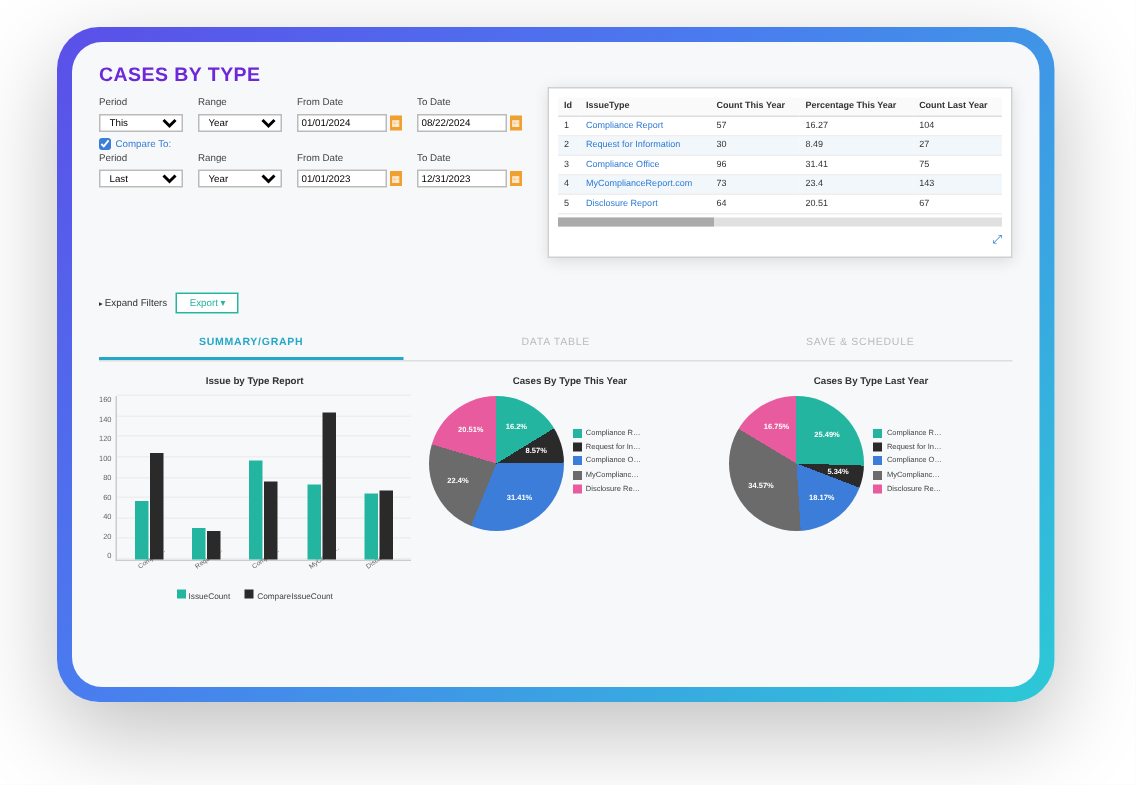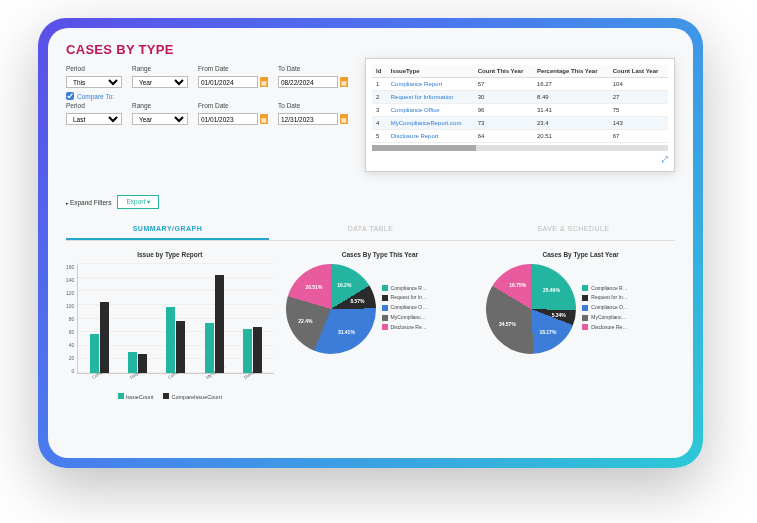--- a/index.html
+++ b/index.html
@@ -26,21 +26,21 @@
   border-radius: 20px;
   width: 100%;
   height: 100%;
   padding: 14px 18px;
   overflow: hidden;
   position: relative;
 }
 .title {
   font-size: 13px;
   font-weight: 700;
-  color: #be185d;
+  color: #6d28d9;
   letter-spacing: 0.3px;
   margin-bottom: 8px;
 }
 .filters-row {
   display: flex;
   gap: 10px;
   align-items: flex-start;
 }
 .filters-left { flex: 0 0 280px; }
 .fgrid {

